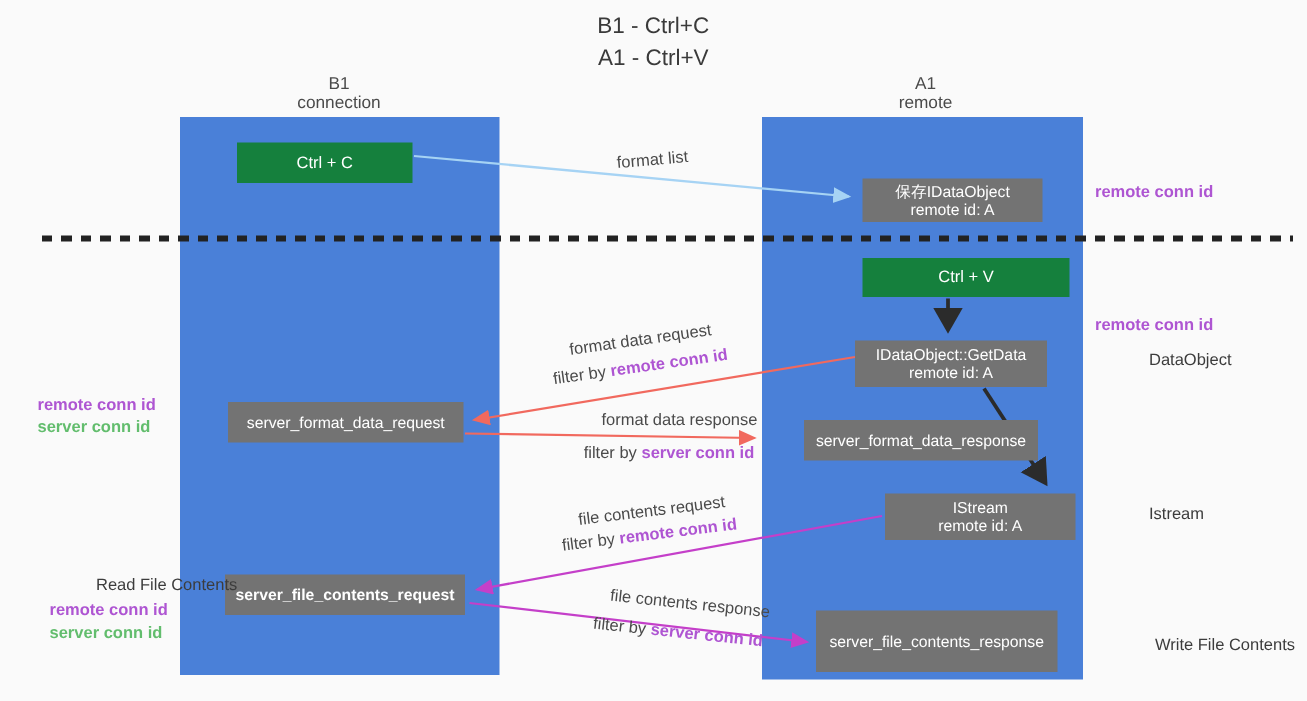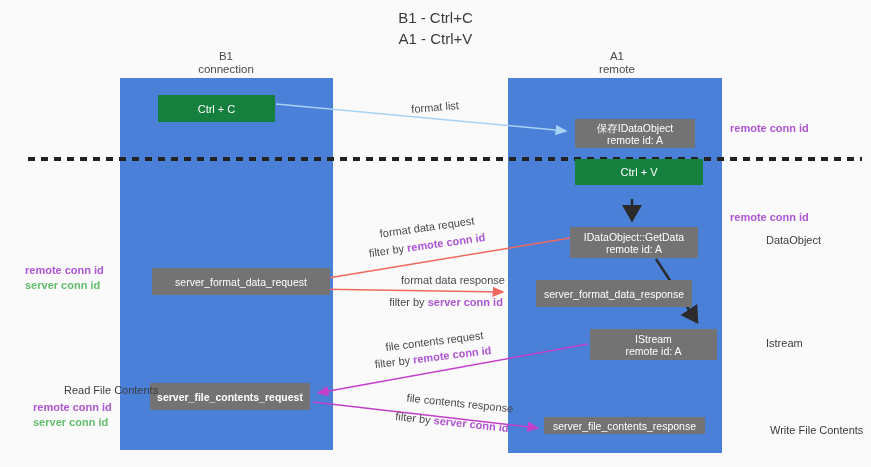--- a/index.html
+++ b/index.html
@@ -65,46 +65,46 @@
     <line x1="656" y1="259" x2="697" y2="322" stroke="#2b2b2b" stroke-width="2.5" marker-end="url(#mBlack)"></line>
     <line x1="570" y1="238" x2="316" y2="280" stroke="#f1695e" stroke-width="1.5" marker-end="url(#mRed)"></line>
     <line x1="310" y1="289" x2="503" y2="292" stroke="#f1695e" stroke-width="1.5" marker-end="url(#mRed)"></line>
     <line x1="588" y1="344" x2="318" y2="393" stroke="#c43fc9" stroke-width="1.5" marker-end="url(#mMag)"></line>
     <line x1="313" y1="402" x2="538" y2="428" stroke="#c43fc9" stroke-width="1.5" marker-end="url(#mMag)"></line>
   </svg>
 
   <div class="abs box box-green" style="left:158px;top:95px;width:117px;height:27px;font-size:11px;">
     <span>Ctrl + C</span>
   </div>
-  <div class="abs box box-green" style="left:575px;top:159px;width:128px;height:26px;font-size:11px;">
+  <div class="abs box box-green" style="left:575px;top:172px;width:138px;height:26px;font-size:11px;">
     <span>Ctrl + V</span>
   </div>
 
   <div class="abs box box-orange" style="left:575px;top:119px;width:120px;height:29px;">
     <span>保存IDataObject</span>
     <span>remote id: A</span>
   </div>
   <div class="abs box box-orange" style="left:570px;top:227px;width:128px;height:31px;">
     <span>IDataObject::GetData</span>
     <span>remote id: A</span>
   </div>
-  <div class="abs box box-orange" style="left:152px;top:268px;width:178px;height:27px;">
+  <div class="abs box box-orange" style="left:152px;top:268px;width:157px;height:27px;">
     <span>server_format_data_request</span>
   </div>
   <div class="abs box box-orange" style="left:536px;top:280px;width:156px;height:27px;">
     <span>server_format_data_response</span>
   </div>
   <div class="abs box box-orange" style="left:590px;top:329px;width:127px;height:31px;">
     <span>IStream</span>
     <span>remote id: A</span>
   </div>
   <div class="abs box box-orange" style="left:150px;top:383px;width:160px;height:27px;font-weight:bold;">
     <span>server_file_contents_request</span>
   </div>
-  <div class="abs box box-orange" style="left:544px;top:417px;width:161px;height:17px;">
+  <div class="abs box box-orange" style="left:544px;top:407px;width:161px;height:41px;">
     <span>server_file_contents_response</span>
   </div>
 
   <div class="abs lbl center" style="left:385px;top:101px;width:100px;transform:rotate(-5deg);">format list</div>
 
   <div class="abs lbl center" style="left:352px;top:221px;width:150px;transform:rotate(-8deg);">format data request</div>
   <div class="abs lbl center" style="left:342px;top:239px;width:170px;transform:rotate(-8deg);">
     <span>filter by</span>
     <span class="purple">remote conn id</span>
   </div>

